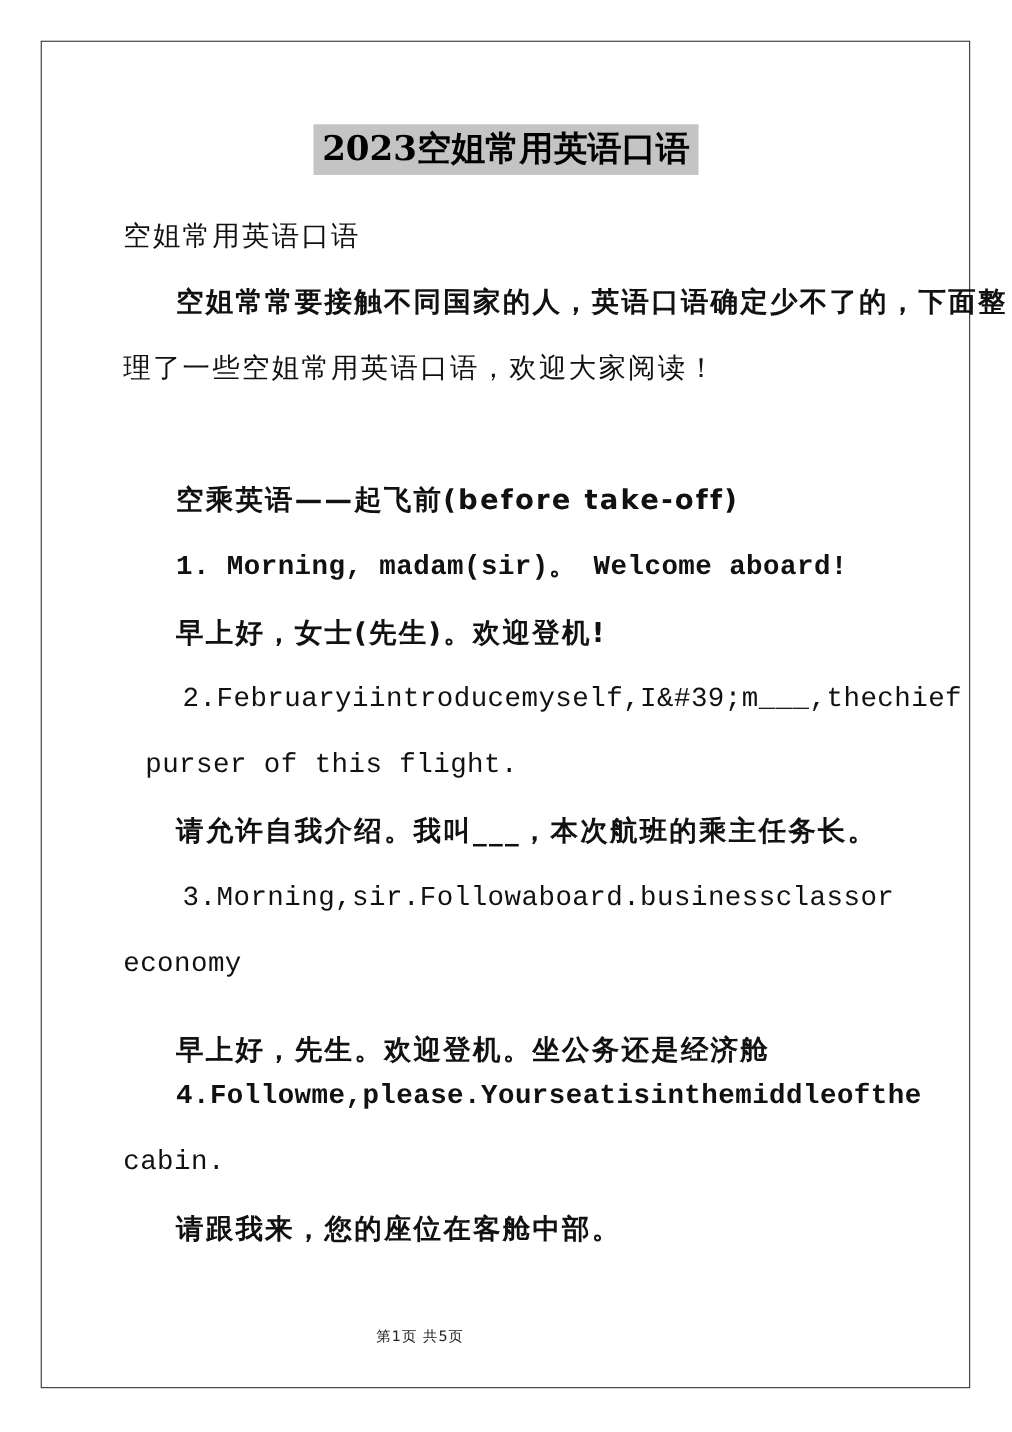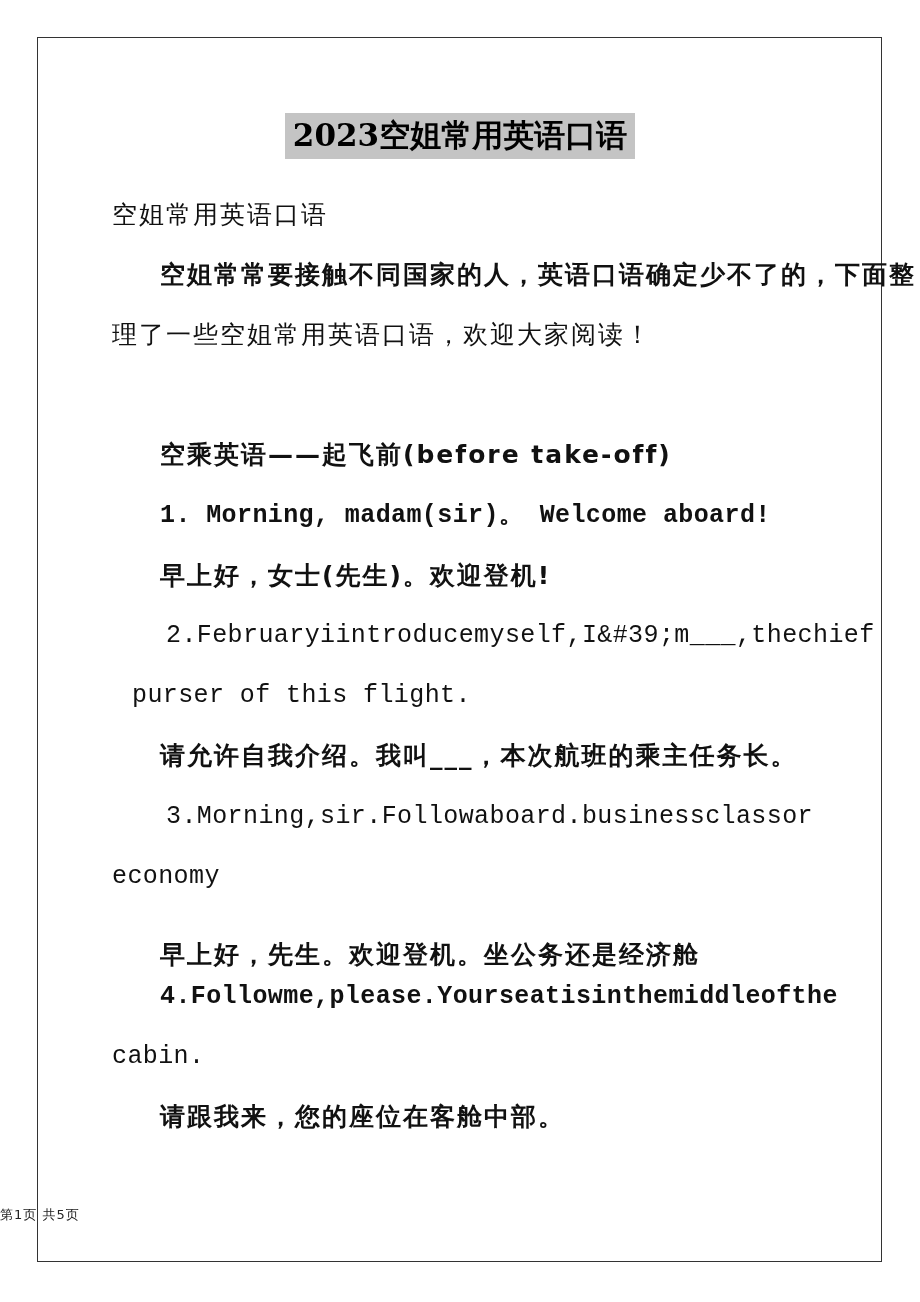--- a/index.html
+++ b/index.html
@@ -69,20 +69,21 @@
       justify-content: space-between;
     }
     .line.justify span {
       display: inline-block;
     }
     .footer {
       position: absolute;
       left: 0;
       top: 1206px;
       width: 764px;
+      text-align: center;
       font-family: "DejaVu Sans", "Liberation Sans", sans-serif;
       font-size: 13px;
       color: #222222;
       letter-spacing: 1px;
     }
   </style>
 </head>
 <body>
 
 <div class="page-frame"></div>

